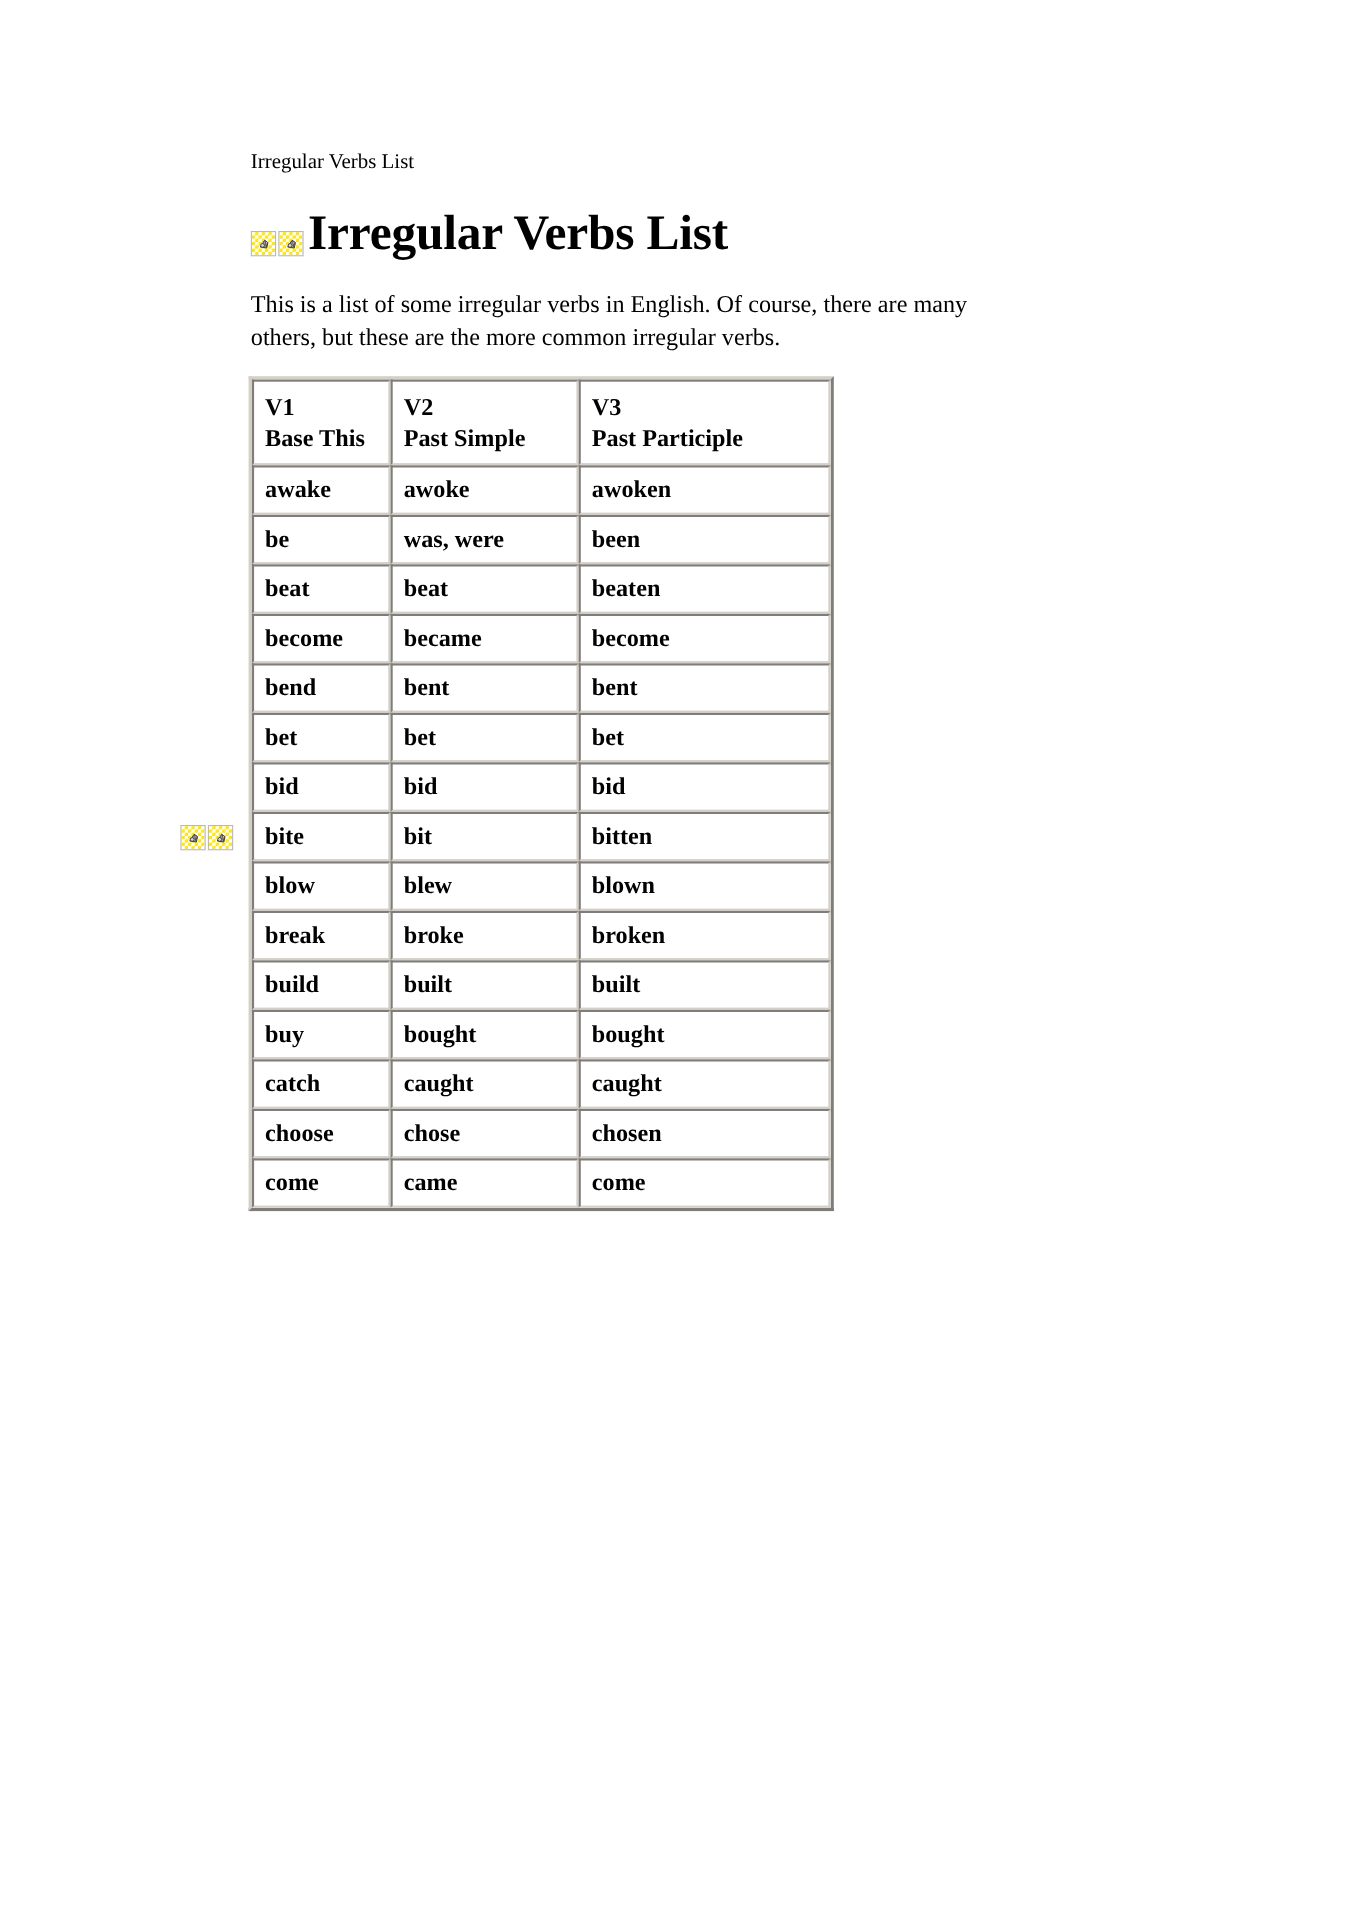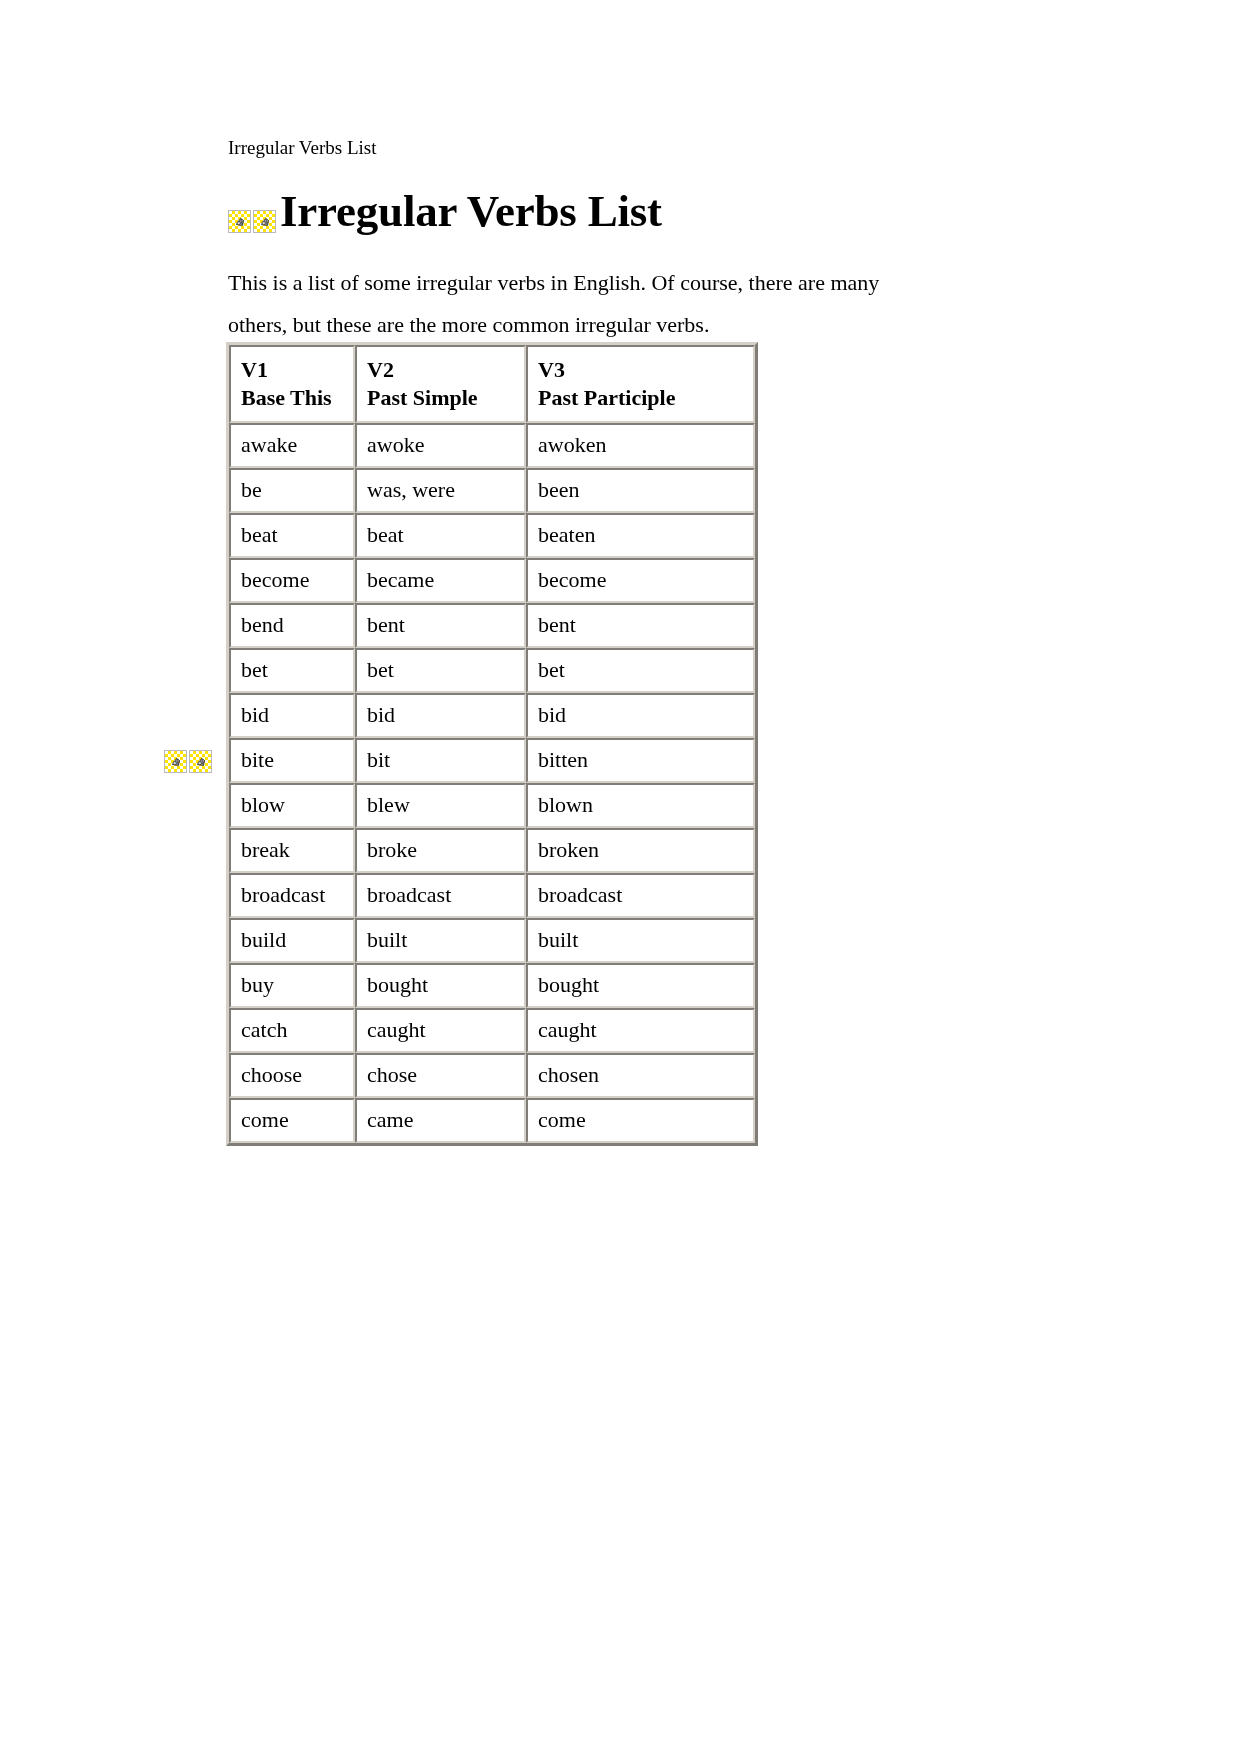--- a/index.html
+++ b/index.html
@@ -78,21 +78,21 @@
   .title-row .ph-icon + .ph-icon { margin-left: 2px; }
   .title-row .gap-after-icons { width: 4px; }
 
   
   .intro {
     position: absolute;
     left: 228px;
     top: 262px;
     width: 672px;
     font-size: 22px;
-    line-height: 42px;
+    line-height: 30px;
     text-align: left;
   }
 
   
   .margin-icons {
     position: absolute;
     left: 164px;
     top: 750px;
     display: flex;
     align-items: center;
@@ -115,21 +115,21 @@
     table-layout: fixed;
   }
   table.verbs td,
   table.verbs th {
     border: 2px inset #d4d0c8;
     padding: 6px 8px 7px 10px;
     font-size: 22px;
     line-height: 28px;
     text-align: left;
     vertical-align: top;
-    font-weight: normal;
+    font-weight: bold;
     background: #ffffff;
     box-sizing: border-box;
   }
   table.verbs th {
     font-weight: bold;
     padding-top: 9px;
     padding-bottom: 9px;
   }
   table.verbs col.c1 { width: 126px; }
   table.verbs col.c2 { width: 171px; }
@@ -249,25 +249,20 @@
             <td>blow</td>
             <td>blew</td>
             <td>blown</td>
           </tr>
           <tr>
             <td>break</td>
             <td>broke</td>
             <td>broken</td>
           </tr>
           <tr>
-            <td>broadcast</td>
-            <td>broadcast</td>
-            <td>broadcast</td>
-          </tr>
-          <tr>
             <td>build</td>
             <td>built</td>
             <td>built</td>
           </tr>
           <tr>
             <td>buy</td>
             <td>bought</td>
             <td>bought</td>
           </tr>
           <tr>

